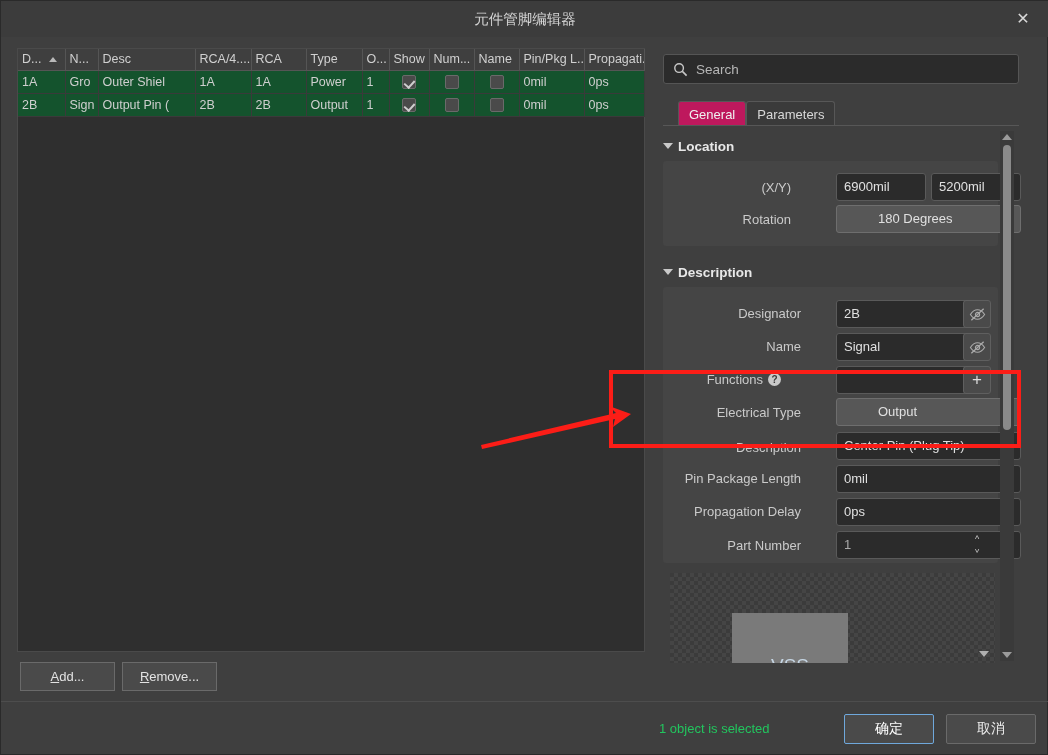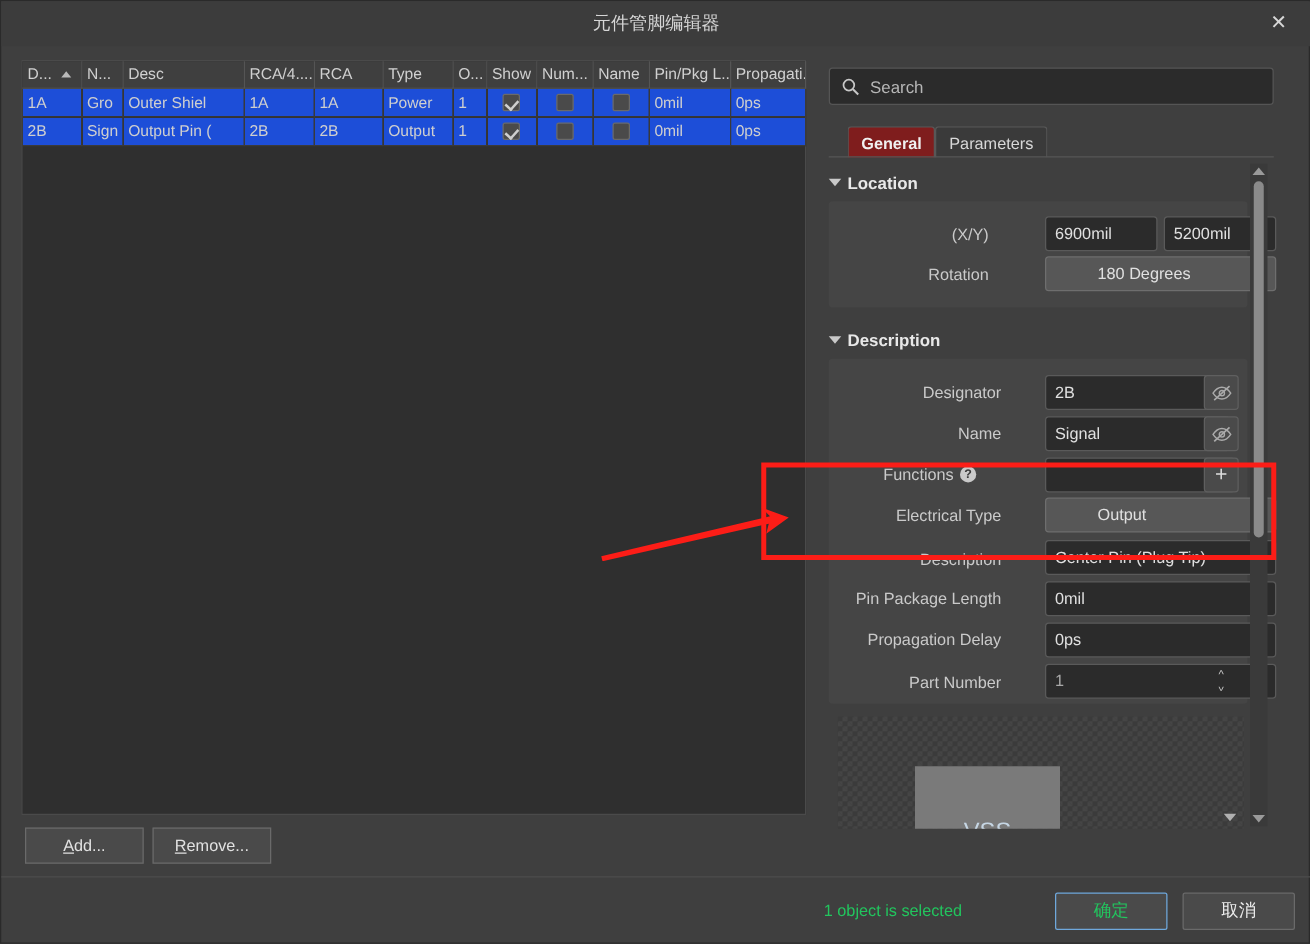--- a/index.html
+++ b/index.html
@@ -55,21 +55,21 @@
     white-space: nowrap;
     overflow: hidden;
   }
   table.pins td {
     color: #cfcfcf;
     font-size: 12.5px;
     height: 23px;
     padding: 0 4px;
     border-right: 1px solid #3a3a3a;
     border-bottom: 1px solid #3a3a3a;
-    background: #1d4ed8;
+    background: #14532d;
     white-space: nowrap;
     overflow: hidden;
   }
   .sortarrow {
     display: inline-block; margin-left: 8px;
     width: 0; height: 0;
     border-left: 4px solid transparent;
     border-right: 4px solid transparent;
     border-bottom: 5px solid #b9b9b9;
     vertical-align: middle;
@@ -125,21 +125,21 @@
     position: absolute; left: 677px; top: 100px; height: 25px;
   }
   .tab {
     display: inline-block; height: 25px; line-height: 25px;
     padding: 0 10px; font-size: 13px; color: #d8d8d8;
     border: 1px solid #575757; border-bottom: none;
     border-radius: 3px 3px 0 0;
     background: #3a3a3a; cursor: pointer;
     position: relative;
   }
-  .tab.active { background: #7f1d1d; color: #f0f0f0; font-weight: bold; }
+  .tab.active { background: #be185d; color: #f0f0f0; }
   .tab-underline {
     position: absolute; left: 662px; top: 124px; width: 356px; height: 1px;
     background: #575757;
   }
 
   .section-head {
     position: absolute; color: #e8e8e8; font-size: 13.5px; font-weight: bold;
   }
   .tri {
     display: inline-block; width: 0; height: 0; margin-right: 5px;
@@ -251,21 +251,21 @@
   }
 
   
   .bottom-sep {
     position: absolute; left: 0; top: 700px; width: 1048px; height: 1px;
     background: #4d4d4d;
   }
   .btn-ok {
     position: absolute; left: 843px; top: 713px; width: 90px; height: 30px;
     background: #4a4a4a; border: 1px solid #6fa8dc; border-radius: 2px;
-    color: #22c55e; font-size: 14px; cursor: pointer;
+    color: #ffffff; font-size: 14px; cursor: pointer;
     box-shadow: inset 0 0 0 1px #4a4a4a;
   }
   .btn-cancel {
     position: absolute; left: 945px; top: 713px; width: 90px; height: 30px;
     background: #4a4a4a; border: 1px solid #6a6a6a; border-radius: 2px;
     color: #ececec; font-size: 14px; cursor: pointer;
   }
   .watermark {
     position: absolute; left: 934px; top: 757px;
     color: #eab308; font-size: 14px; opacity: .85;

